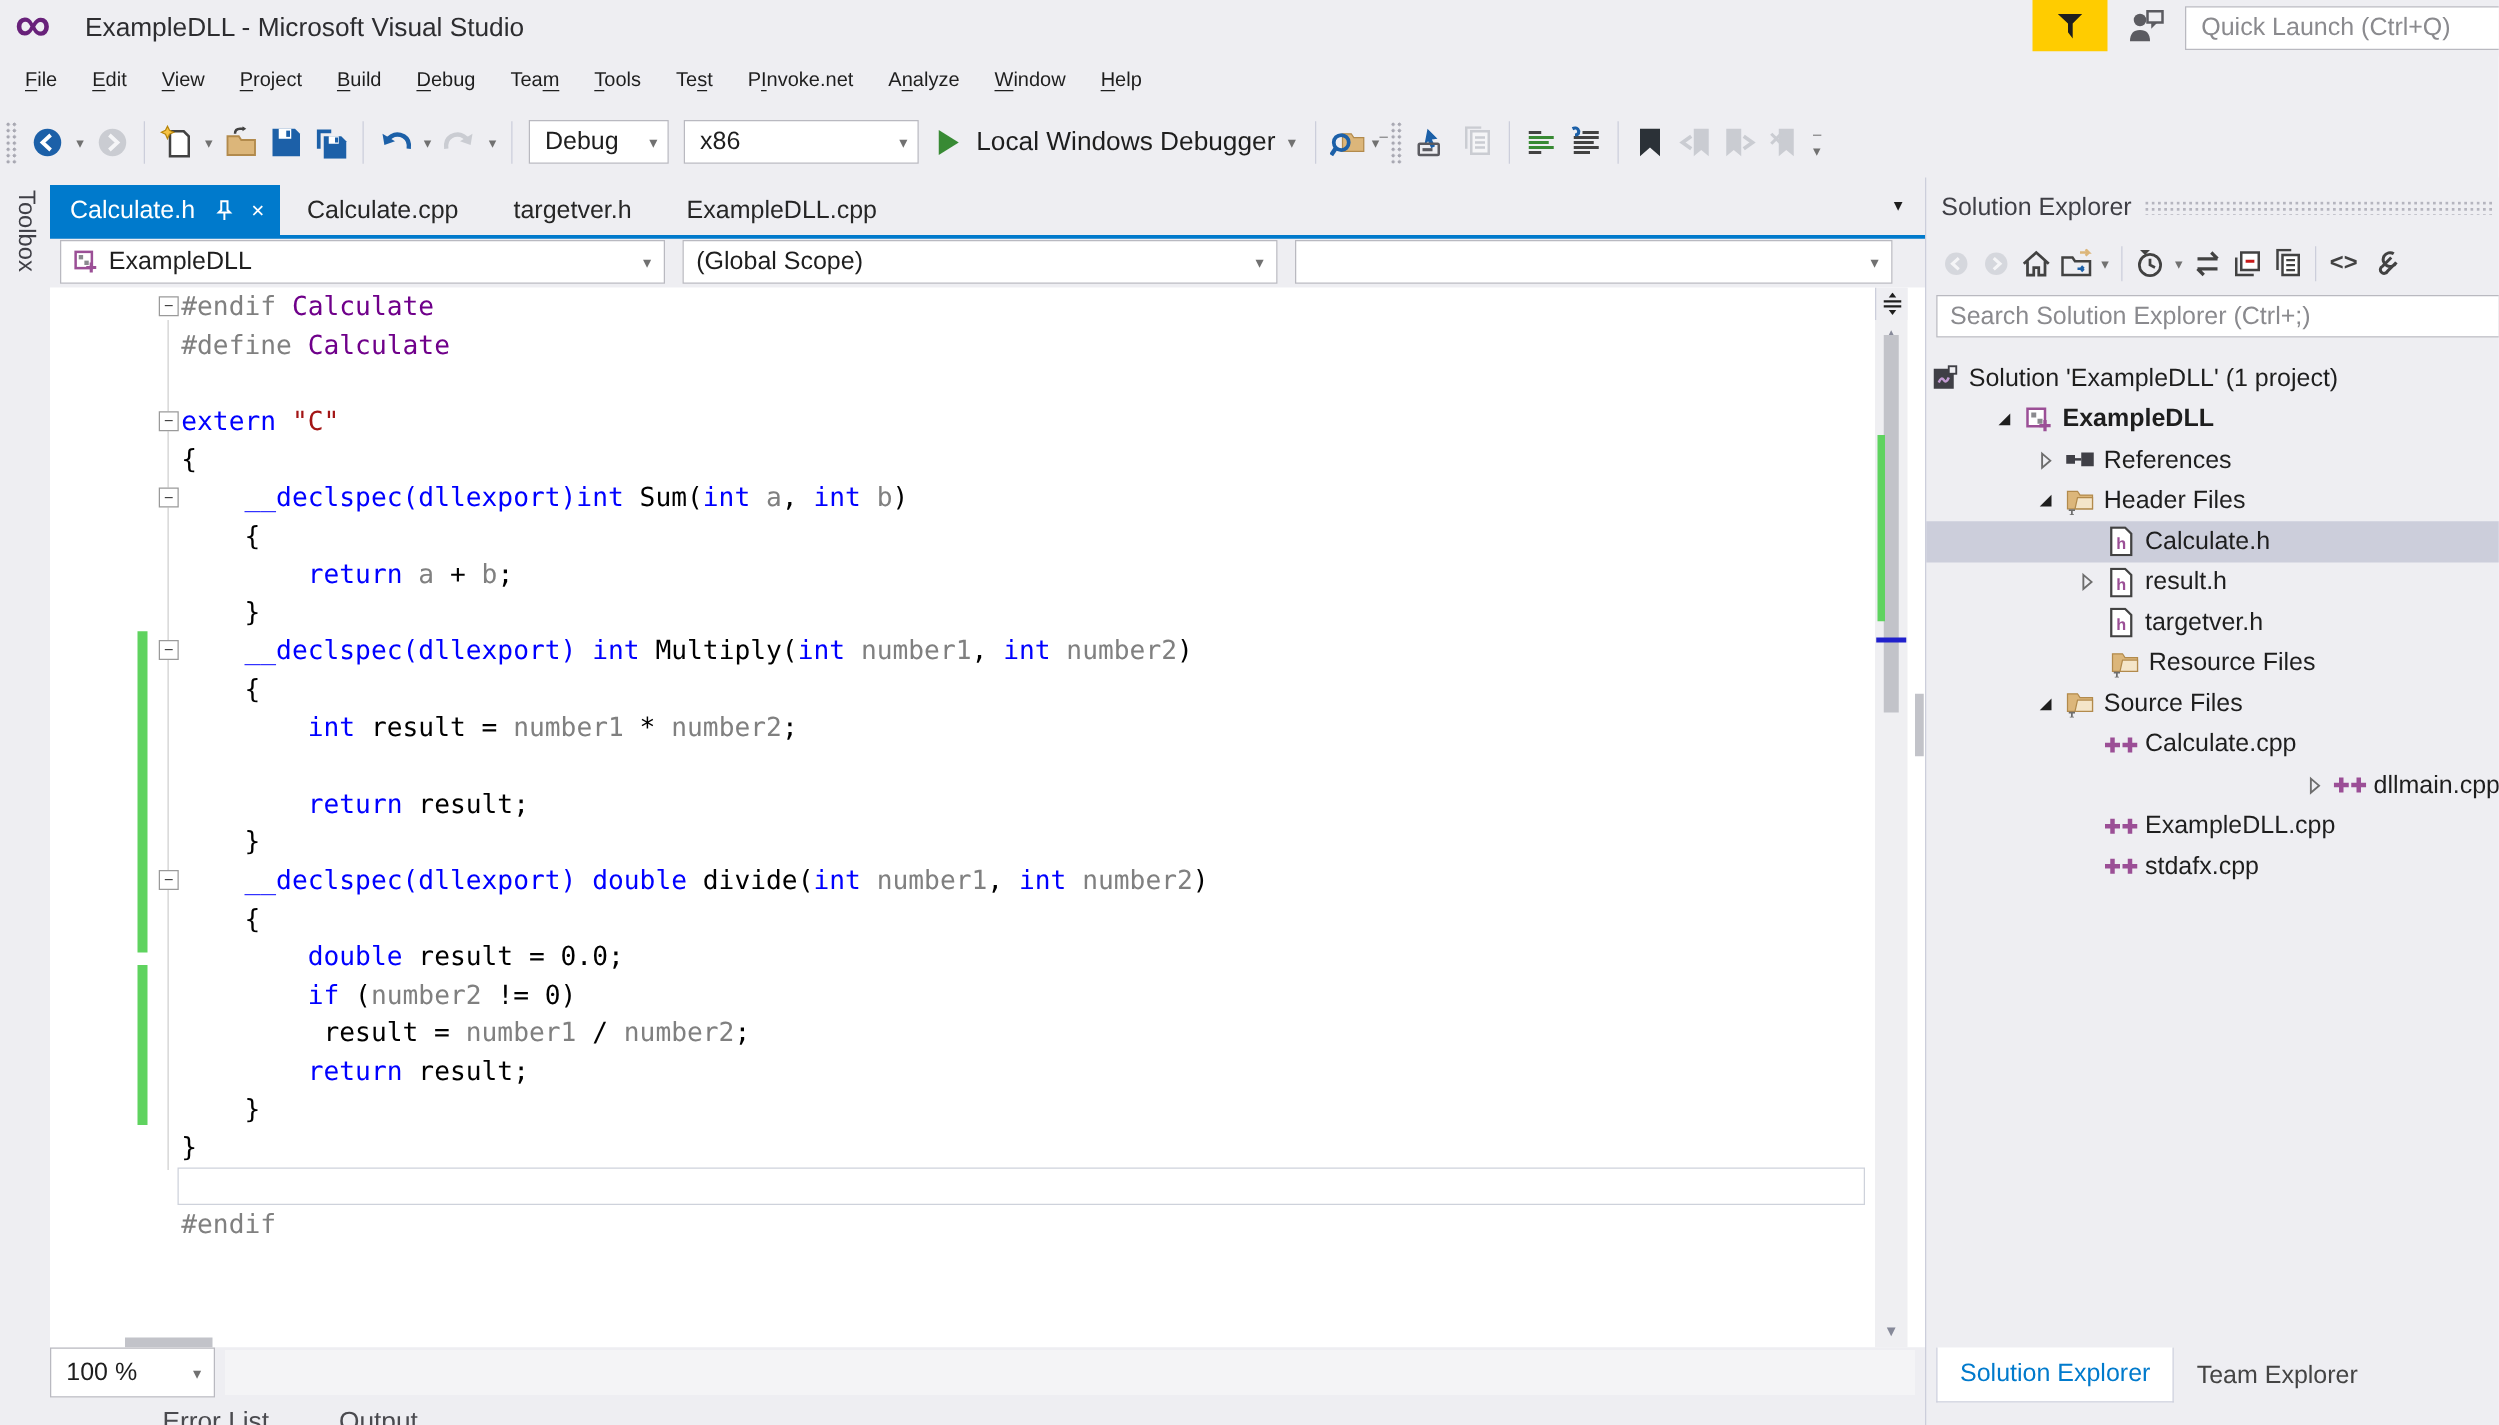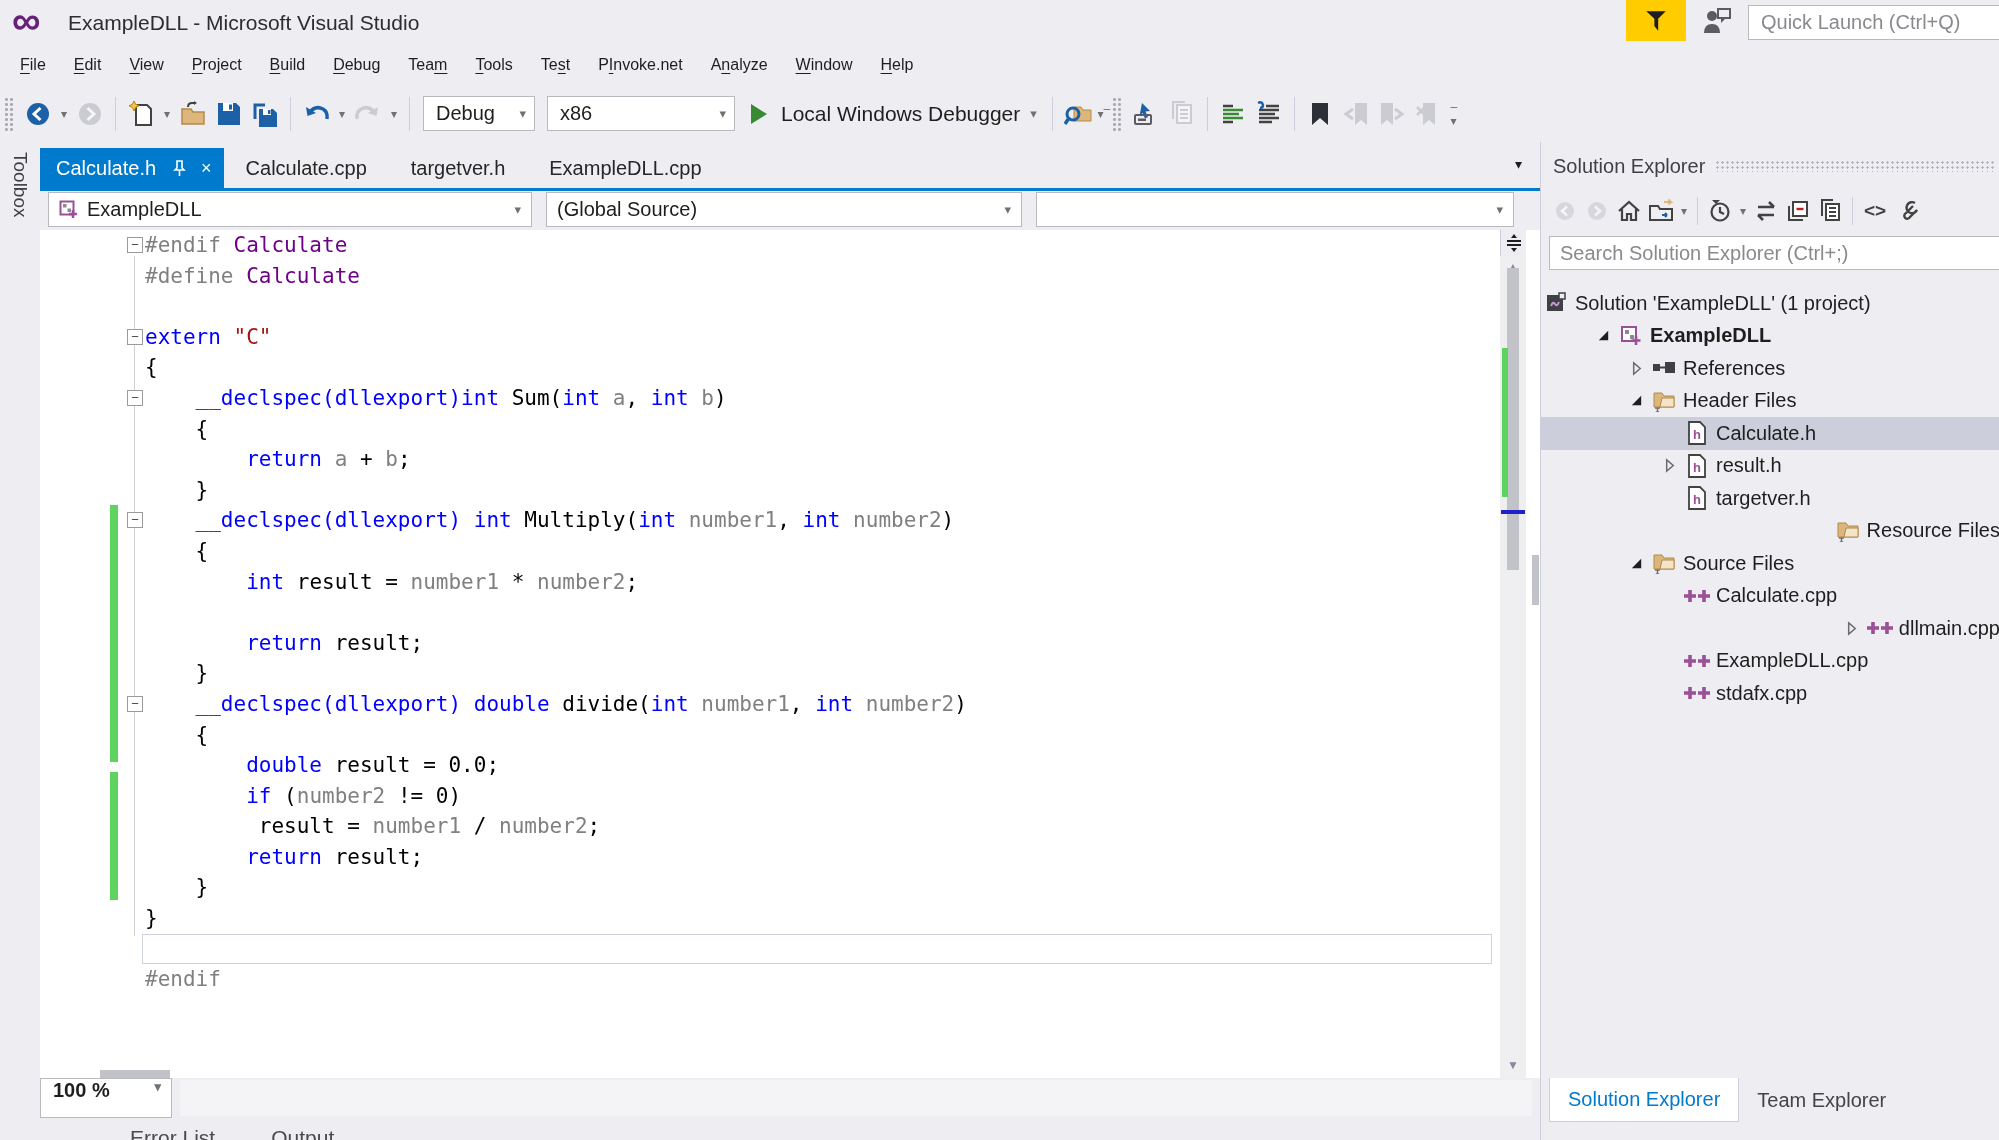--- a/index.html
+++ b/index.html
@@ -69,21 +69,21 @@
 .current-line-box{position:absolute;left:102px;width:1350px;height:30px;border:1px solid #CED2DB;background:#FFFFFF;}
 
 .vscroll{position:absolute;left:1460px;top:0;width:26px;height:848px;background:#EFEFF2;}
 .vs-splitter{position:absolute;left:0;top:0;width:26px;height:26px;background:#EEEEF2;border-left:1px solid #CCCEDB;display:flex;align-items:center;justify-content:center;}
 .vs-arrow{position:absolute;left:0;width:26px;height:22px;display:flex;align-items:center;justify-content:center;color:#868999;font-size:12px;}
 .vs-thumb{position:absolute;left:7px;top:38px;width:12px;height:302px;background:#C2C3C9;}
 .vs-green{position:absolute;left:2px;top:118px;width:6px;height:149px;background:var(--changebar-green);}
 .vs-caretmark{position:absolute;left:1px;top:280px;width:24px;height:4px;background:#2020CC;}
 
 .hscroll-row{position:absolute;left:0;top:936px;width:1500px;height:40px;background:var(--chrome);}
-.zoom-combo{position:absolute;left:0;top:0;width:132px;height:40px;background:#FFF;border:1px solid #B9B9C0;font-size:20px;display:flex;align-items:flex-start;padding-left:12px;position:absolute;font-weight:bold;}
+.zoom-combo{position:absolute;left:0;top:0;width:132px;height:40px;background:#FFF;border:1px solid #B9B9C0;font-size:20px;display:flex;align-items:center;padding-left:12px;position:absolute;}
 .zoom-combo .carr{position:absolute;right:10px;color:#717171;font-size:13px;}
 .hscroll-track{position:absolute;left:140px;top:2px;right:8px;height:36px;background:#F4F4F6;}
 .hscroll-remnant{position:absolute;left:60px;top:-8px;width:70px;height:8px;background:#C2C3C9;}
 .clipped-tabs{position:absolute;left:90px;top:984px;font-size:21px;color:#4A4A4F;display:flex;gap:56px;}
 
 .sepanel{position:absolute;left:1540px;top:142px;width:459px;height:998px;background:var(--chrome);border-left:1px solid #CCCEDB;}
 .panel-splitter-handle{position:absolute;left:1532px;top:555px;width:7px;height:50px;background:#C2C3C9;}
 .se-title-row{position:absolute;left:0;top:0;width:459px;height:48px;display:flex;align-items:center;}
 .se-title{font-size:20px;color:#3F3F46;margin-left:12px;white-space:nowrap;}
 .se-dots{flex:1;height:12px;margin:0 4px 0 10px;background:radial-gradient(#B5B5BF 1.1px,transparent 1.4px);background-size:5px 5px;}
@@ -322,21 +322,21 @@
       <svg width="20" height="20" viewBox="0 0 20 20" style="margin-right:8px">
         <rect x="1.5" y="1.5" width="13" height="13" fill="#FFF" stroke="#9B4F96" stroke-width="2"></rect>
         <rect x="4" y="4" width="3.5" height="3.5" fill="#8A8A8E"></rect>
           <rect x="8.5" y="8.5" width="3.5" height="3.5" fill="#8A8A8E"></rect>
         <path d="M14 10 v8 M10 14 h8" stroke="#9B4F96" stroke-width="2.5"></path>
       </svg>
       <span>ExampleDLL</span>
         <span class="carr">▾</span>
     </div>
     <div class="nav-combo" style="left:506px;width:476px;">
-      <span>(Global Source)</span>
+      <span>(Global Scope)</span>
         <span class="carr">▾</span>
     </div>
     <div class="nav-combo" style="left:996px;width:478px;">
       <span></span>
         <span class="carr">▾</span>
     </div>
   </div>
 
   <div class="editor-surface">
     <div class="fold-layer">
@@ -572,21 +572,21 @@
       <div class="tree-row" style="padding-left: 115px;">
         <span class="exp"></span>
         <span class="ticon">
           <svg width="20" height="24" viewBox="0 0 20 24">
             <path d="M2 1 H13 L18 6 V23 H2 Z" fill="#FFF" stroke="#424242" stroke-width="1.8"></path>
             <text x="6" y="18" font-size="13" font-weight="bold" fill="#9B4F96" font-family="Liberation Sans,sans-serif">h</text>
           </svg>
         </span>
         <span class="tlabel">targetver.h</span>
       </div>
-      <div class="tree-row" style="padding-left: 118px; justify-content: flex-end;">
+      <div class="tree-row" style="padding-left: 118px;">
         <span class="exp"></span>
         <span class="ticon">
           <svg width="24" height="22" viewBox="0 0 24 22">
             <path d="M2 3 H10 L12 6 H22 V17 H2 Z" fill="#DCB67A" stroke="#B28A4C"></path>
             <path d="M10 8 H22 V17 H8 Z" fill="#F4E5C9" stroke="#B28A4C"></path>
             <path d="M3 18 h5 M5.5 18 v4 M3.8 22 h3.4" stroke="#6D6D6D" stroke-width="1.4"></path>
           </svg>
         </span>
         <span class="tlabel">Resource Files</span>
       </div>

